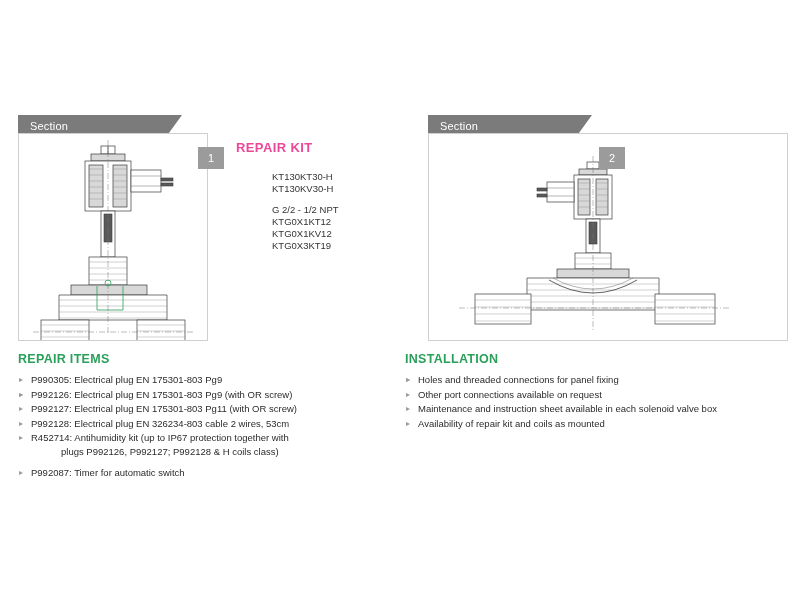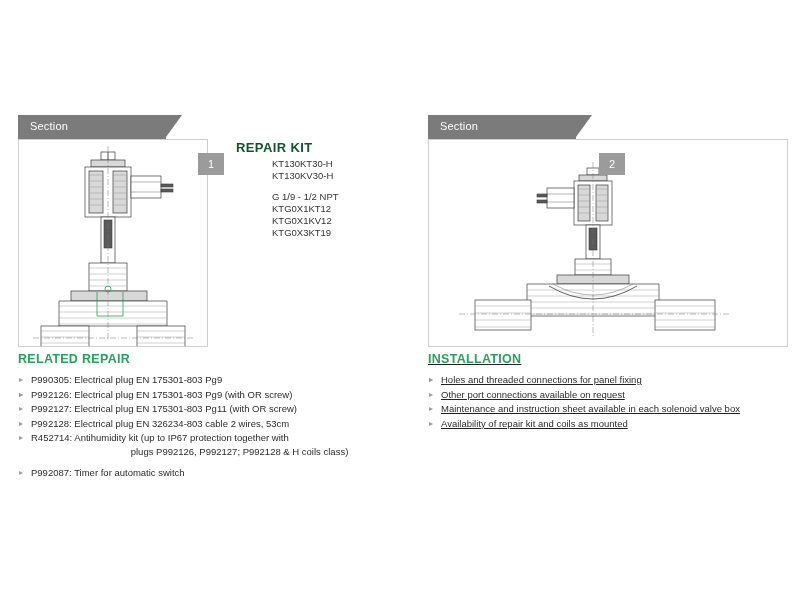--- a/index.html
+++ b/index.html
@@ -20,21 +20,21 @@
   .panel {
     position: absolute;
     top: 115px;
   }
   .panel-left  { left: 18px;  width: 390px; }
   .panel-right { left: 428px; width: 360px; }
 
   
   .section-tag {
     position: relative;
-    height: 24px;
+    height: 18px;
     width: 148px;
     background: #7b7b7b;
     color: #ffffff;
     font-size: 11px;
     line-height: 22px;
     padding-left: 12px;
     box-sizing: border-box;
     letter-spacing: 0.2px;
   }
   .section-tag .tail {
@@ -72,38 +72,38 @@
   .num-badge.right-pos { left: 170px; }
 
   
   .repair-kit {
     position: absolute;
     left: 218px;
     top: 25px;
     width: 170px;
   }
   .rk-title {
-    color: #14532d;
+    color: #ec4899;
     font-size: 13px;
     font-weight: bold;
     letter-spacing: 0.4px;
-    margin-bottom: 3px;
+    margin-bottom: 16px;
   }
   .rk-line {
     font-size: 9.5px;
     line-height: 12px;
     color: #333333;
     padding-left: 36px;
   }
   .rk-gap { height: 9px; }
 
   
   .list-block { position: absolute; }
   .list-left  { left: 18px;  top: 352px; width: 400px; }
-  .list-right { left: 428px; top: 352px; width: 360px; text-decoration: underline; }
+  .list-right { left: 405px; top: 352px; width: 360px; }
 
   .list-title {
     color: #2aa05a;
     font-size: 12.5px;
     font-weight: bold;
     letter-spacing: 0.3px;
     margin-bottom: 7px;
   }
   .list-item {
     position: relative;
@@ -117,21 +117,20 @@
     position: absolute;
     left: 1px;
     top: 0px;
     color: #9a9a9a;
     font-size: 8px;
     line-height: 13.5px;
   }
   .list-item .cont {
     display: block;
     padding-left: 30px;
-    text-align: center;
   }
   .spacer-item { height: 7px; }
 
   
   svg .ln { stroke: #3a3a3a; stroke-width: 0.8; fill: none; }
   svg .ln-thin { stroke: #6a6a6a; stroke-width: 0.5; fill: none; }
   svg .hatch { stroke: #8a8a8a; stroke-width: 0.4; fill: none; }
   svg .fillgray { fill: #d8d8d8; stroke: #3a3a3a; stroke-width: 0.7; }
   svg .filldark { fill: #5a5a5a; stroke: #3a3a3a; stroke-width: 0.6; }
   svg .fillwhite { fill: #ffffff; stroke: #3a3a3a; stroke-width: 0.7; }
@@ -213,21 +212,21 @@
       <line class="center" x1="89" y1="6" x2="89" y2="200"></line>
       <line class="center" x1="14" y1="198" x2="174" y2="198"></line>
     </svg>
   </div>
 
   <div class="repair-kit">
     <div class="rk-title">REPAIR KIT</div>
     <div class="rk-line">KT130KT30-H</div>
     <div class="rk-line">KT130KV30-H</div>
     <div class="rk-gap"></div>
-    <div class="rk-line">G 1/9 - 1/2 NPT</div>
+    <div class="rk-line">G 2/2 - 1/2 NPT</div>
     <div class="rk-line">KTG0X1KT12</div>
     <div class="rk-line">KTG0X1KV12</div>
     <div class="rk-line">KTG0X3KT19</div>
   </div>
 </div>
 
 <div class="panel panel-right">
 
   <div class="section-tag">
     <span>Section</span>
@@ -291,21 +290,21 @@
       <path class="ln" d="M120 146 Q164 172 208 146"></path>
       <path class="ln-thin" d="M124 144 Q164 166 204 144"></path>
 
       <line class="center" x1="164" y1="22" x2="164" y2="196"></line>
       <line class="center" x1="30" y1="174" x2="302" y2="174"></line>
     </svg>
   </div>
 </div>
 
 <div class="list-block list-left">
-  <div class="list-title">RELATED REPAIR</div>
+  <div class="list-title">REPAIR ITEMS</div>
 
   <div class="list-item">
     <span class="bullet">▸</span>
     <span>P990305: Electrical plug EN 175301-803 Pg9</span>
   </div>
   <div class="list-item">
     <span class="bullet">▸</span>
   </div>
   <div class="list-item">
     <span class="bullet">▸</span>

